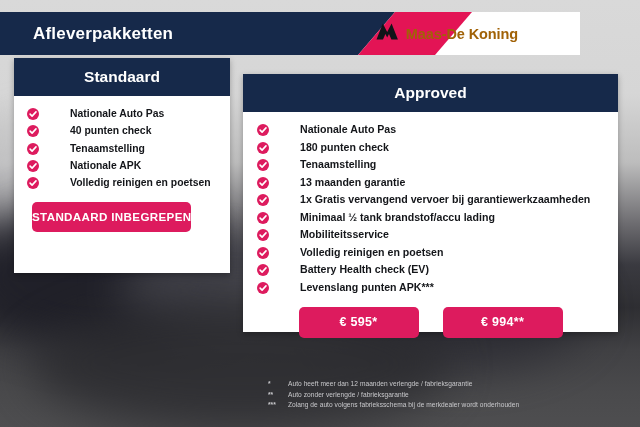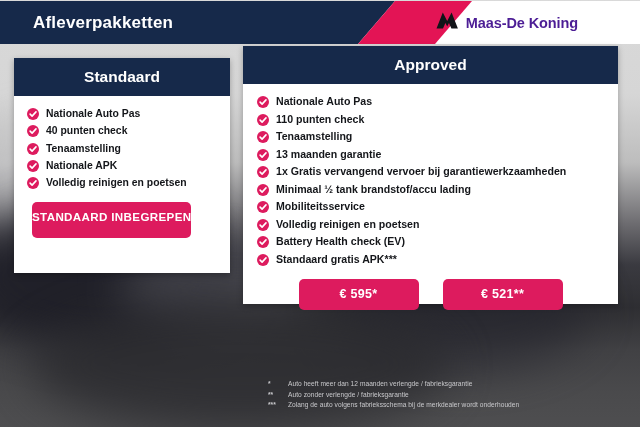--- a/index.html
+++ b/index.html
@@ -37,22 +37,22 @@
   }
   .blob-a { left: -40px; top: 200px; width: 280px; height: 150px; background: #1d1d26; opacity: .85; }
   .blob-b { left: 120px; top: 245px; width: 190px; height: 90px;  background: #5b5b62; opacity: .55; }
   .blob-c { left: 30px;  top: 300px; width: 420px; height: 130px; background: #2a2a2e; opacity: .8; }
   .blob-d { left: 330px; top: 250px; width: 260px; height: 120px; background: #23232c; opacity: .6; }
   .blob-e { left: -30px; top: 120px; width: 200px; height: 120px; background: #c9c9cc; opacity: .5; }
 
   
   #header {
     position: absolute;
-    left: 0; top: 1px;
-    width: 640px; height: 43px;
+    left: 0; top: 12px;
+    width: 580px; height: 43px;
     background: #ffffff;
     overflow: hidden;
   }
   #header-navy {
     position: absolute;
     left: 0; top: 0;
     width: 395px; height: 43px;
     background: #16294a;
     clip-path: polygon(0 0, 395px 0, 358px 43px, 0 43px);
   }
@@ -76,34 +76,34 @@
   }
   #brand {
     position: absolute;
     right: 62px; top: 0;
     height: 43px;
     display: flex; align-items: center; gap: 8px;
     z-index: 3;
   }
   #brand-mark { display: block; }
   #brand-name {
-    color: #4c1d95;
+    color: #a16207;
     font-size: 14.5px;
     font-weight: bold;
     letter-spacing: -.1px;
   }
 
   
   .card {
     position: absolute;
     background: #ffffff;
     box-shadow: 0 2px 6px rgba(0,0,0,.28);
   }
   #card-standaard { left: 14px;  top: 58px;  width: 216px; height: 215px; }
-  #card-approved  { left: 243px; top: 46px;  width: 375px; height: 258px; }
+  #card-approved  { left: 243px; top: 74px;  width: 375px; height: 258px; }
 
   .card-head {
     background: #16294a;
     color: #ffffff;
     text-align: center;
     font-weight: bold;
     display: flex; align-items: center; justify-content: center;
   }
   #card-standaard .card-head { height: 38px; font-size: 15.5px; }
   #card-approved  .card-head { height: 38px; font-size: 15.5px; }
@@ -124,27 +124,27 @@
     line-height: 1.28;
   }
   #card-approved li.feature { font-size: 10.6px; margin-bottom: 4px; }
 
   .check {
     flex: 0 0 auto;
     width: 12px; height: 12px;
     margin-top: 1px;
     display: block;
   }
-  .feature-text { display: block; }
+  .feature-text { display: block; margin-left: 24px; }
 
   
   #standaard-cta {
     display: block;
     margin: 12px 5px 0 5px;
-    padding: 8px 0 15px 0;
+    padding: 8px 0 9px 0;
     background: #dd1b5e;
     color: #ffffff;
     border: none;
     border-radius: 5px;
     font-family: "Liberation Sans", sans-serif;
     font-size: 11.6px;
     font-weight: bold;
     letter-spacing: .35px;
     text-align: center;
     cursor: pointer;
@@ -291,21 +291,21 @@
           </span>
           <span class="feature-text">Nationale Auto Pas</span>
         </li>
         <li class="feature">
           <span class="check">
             <svg width="12" height="12" viewBox="0 0 12 12" aria-hidden="true">
               <circle cx="6" cy="6" r="6" fill="#dd1b5e"></circle>
               <path d="M3.1 6.1 L5.1 8.1 L9.0 3.9" fill="none" stroke="#ffffff" stroke-width="1.6" stroke-linecap="round" stroke-linejoin="round"></path>
             </svg>
           </span>
-          <span class="feature-text">110 punten check</span>
+          <span class="feature-text">180 punten check</span>
         </li>
         <li class="feature">
           <span class="check">
             <svg width="12" height="12" viewBox="0 0 12 12" aria-hidden="true">
               <circle cx="6" cy="6" r="6" fill="#dd1b5e"></circle>
               <path d="M3.1 6.1 L5.1 8.1 L9.0 3.9" fill="none" stroke="#ffffff" stroke-width="1.6" stroke-linecap="round" stroke-linejoin="round"></path>
             </svg>
           </span>
           <span class="feature-text">Tenaamstelling</span>
         </li>
@@ -363,27 +363,27 @@
           </span>
           <span class="feature-text">Battery Health check (EV)</span>
         </li>
         <li class="feature">
           <span class="check">
             <svg width="12" height="12" viewBox="0 0 12 12" aria-hidden="true">
               <circle cx="6" cy="6" r="6" fill="#dd1b5e"></circle>
               <path d="M3.1 6.1 L5.1 8.1 L9.0 3.9" fill="none" stroke="#ffffff" stroke-width="1.6" stroke-linecap="round" stroke-linejoin="round"></path>
             </svg>
           </span>
-          <span class="feature-text">Standaard gratis APK***</span>
+          <span class="feature-text">Levenslang punten APK***</span>
         </li>
       </ul>
 
       <div id="price-row">
         <button class="price-btn">€ 595*</button>
-        <button class="price-btn">€ 521**</button>
+        <button class="price-btn">€ 994**</button>
       </div>
     </div>
   </div>
 
   <div id="footnotes">
     <div class="footnote">
       <span class="footnote-mark">*</span>
       <span>Auto heeft meer dan 12 maanden verlengde / fabrieksgarantie</span>
     </div>
     <div class="footnote">

